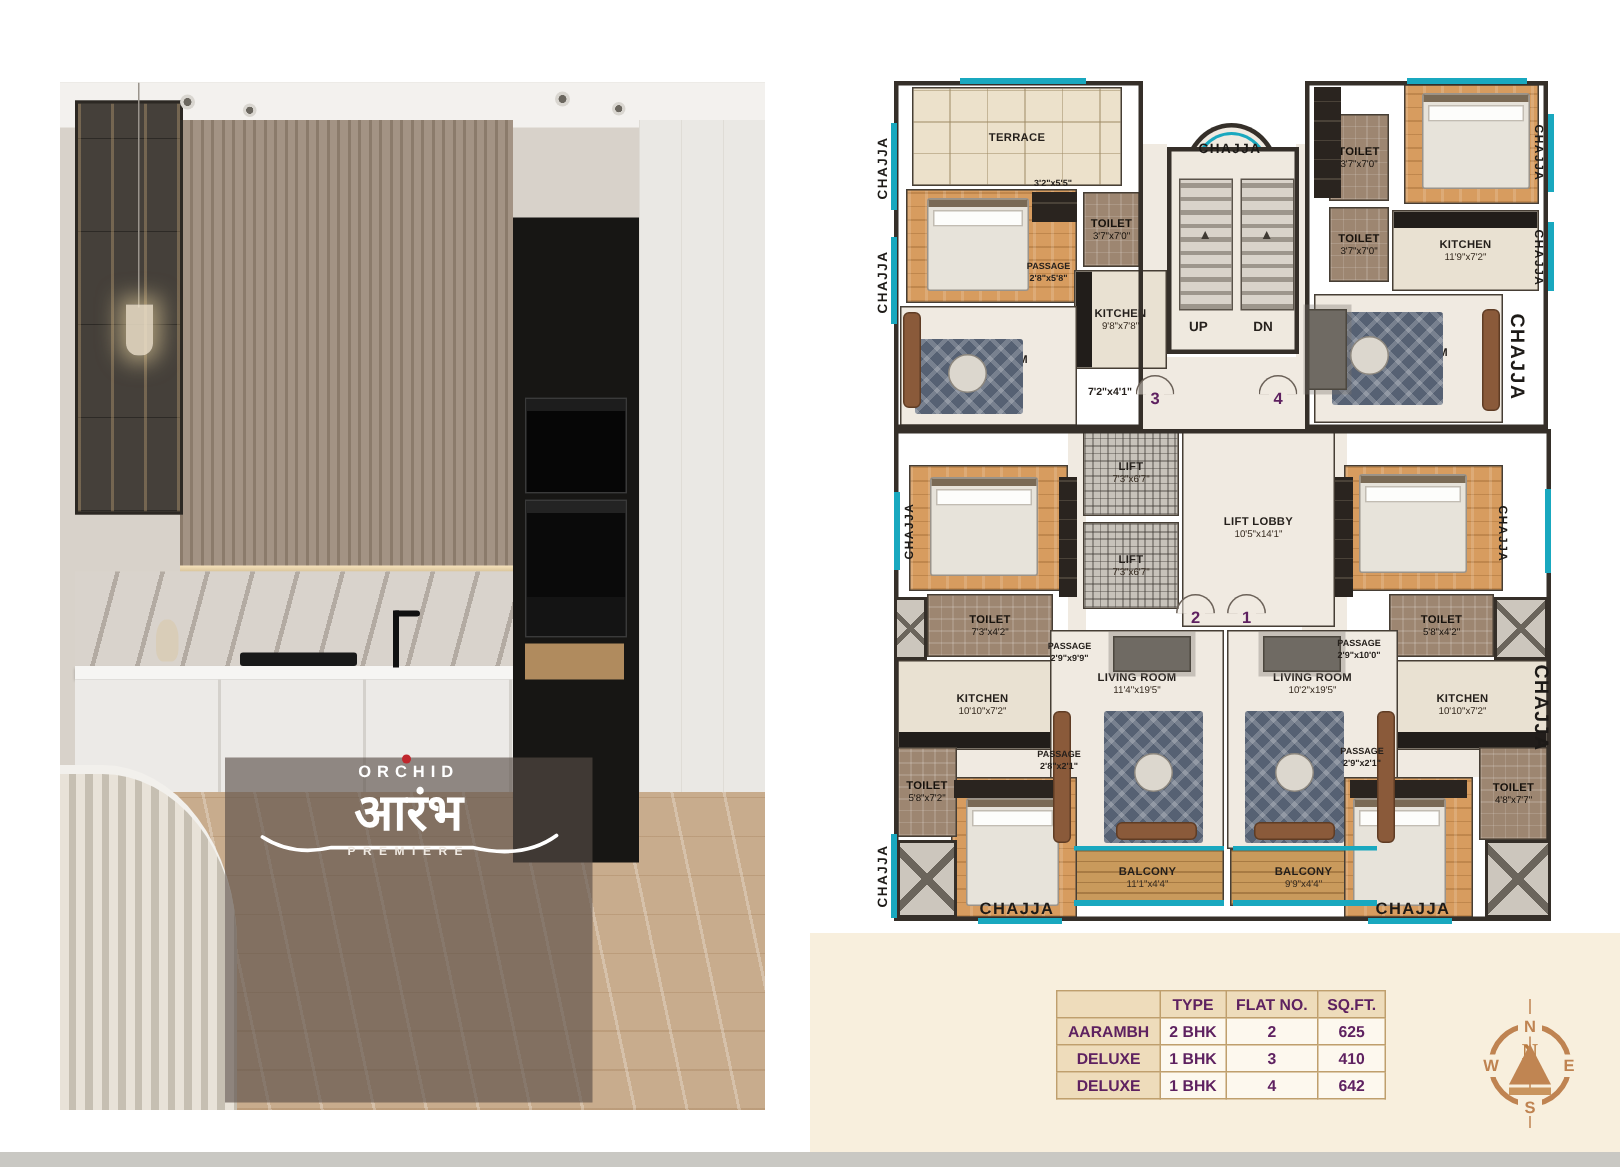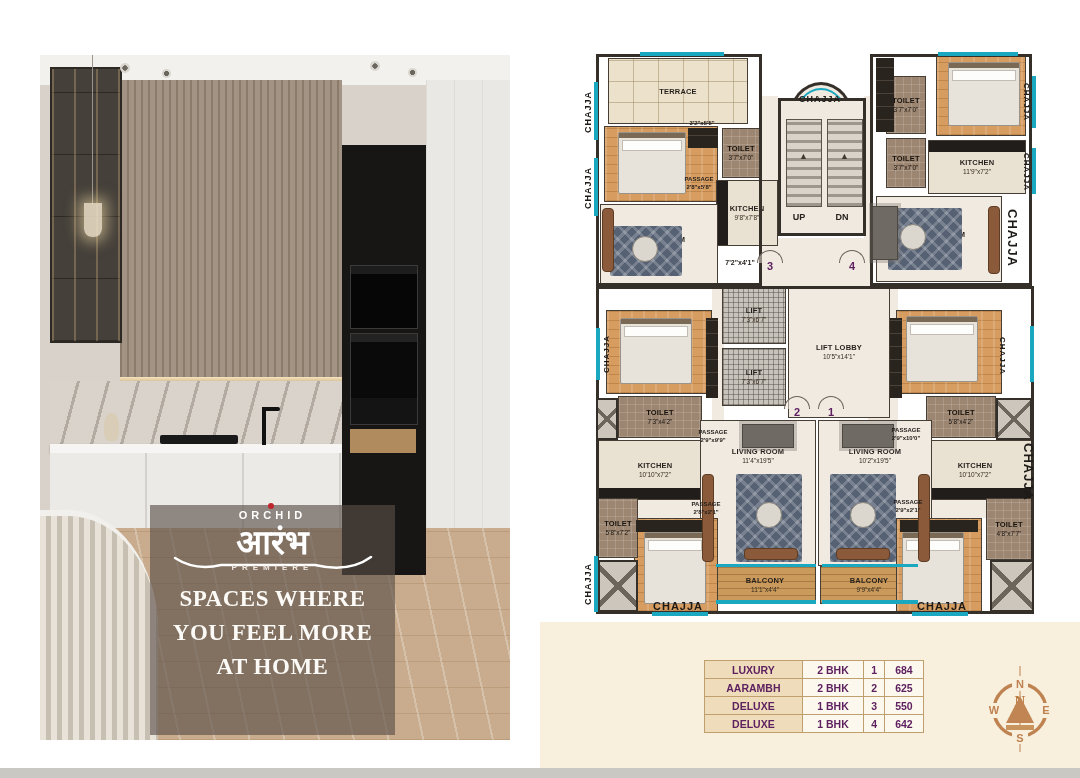--- a/index.html
+++ b/index.html
@@ -131,25 +131,20 @@
     <div class="overlay">
       <div class="logo-brand">
         <span class="dot"></span>
         <span>ORCHID</span>
       </div>
       <div class="logo-dev">आरंभ</div>
       <svg class="swash" width="200" height="16" viewBox="0 0 200 16">
         <path d="M2 3 Q 22 16 48 10 L 142 10 Q 176 18 198 2" fill="none" stroke="#ffffff" stroke-width="2.5" stroke-linecap="round"></path>
       </svg>
       <div class="logo-latin">PREMIERE</div>
-      <div class="headline">
-        <span>SPACES WHERE</span>
-        <span>YOU FEEL MORE</span>
-        <span>AT HOME</span>
-      </div>
     </div>
   </div>
 
   <div id="plan-layer">
     <div class="corr" style="left:762px;top:238px;width:110px;height:48px"></div>
     <div class="corr" style="left:762px;top:96px;width:16px;height:142px"></div>
     <div class="corr" style="left:864px;top:96px;width:8px;height:142px"></div>
     <div class="corr" style="left:712px;top:286px;width:12px;height:134px"></div>
     <div class="corr" style="left:868px;top:286px;width:30px;height:134px"></div>
     <div class="corr" style="left:598px;top:500px;width:116px;height:18px"></div>
@@ -350,37 +345,37 @@
       <div class="ward" style="left: 900px; top: 520px; width: 78px; height: 12px; position: absolute;"></div>
       <div class="duct" style="left: 598px; top: 560px; width: 40px; height: 52px; position: absolute;"></div>
       <div class="duct" style="left: 990px; top: 560px; width: 44px; height: 52px; position: absolute;"></div>
       <div class="duct" style="left: 596px; top: 398px; width: 22px; height: 42px; position: absolute;"></div>
       <div class="duct" style="left: 996px; top: 398px; width: 36px; height: 42px; position: absolute;"></div>
     </div>
 
   <div class="summary">
     <table class="fp-table">
       <tbody>
-      <tr>
-        <td class="lab">LUXURY</td>
-        <td>2 BHK</td>
-        <td>1</td>
-        <td>684</td>
+          <tr>
+        <th></th>
+        <th>TYPE</th>
+        <th>FLAT NO.</th>
+        <th>SQ.FT.</th>
       </tr>
       <tr>
         <td class="lab">AARAMBH</td>
         <td>2 BHK</td>
         <td>2</td>
         <td>625</td>
       </tr>
       <tr>
         <td class="lab">DELUXE</td>
         <td>1 BHK</td>
         <td>3</td>
-        <td>550</td>
+        <td>410</td>
       </tr>
       <tr>
         <td class="lab">DELUXE</td>
         <td>1 BHK</td>
         <td>4</td>
         <td>642</td>
       </tr>
     </tbody>
       </table>
   </div>

